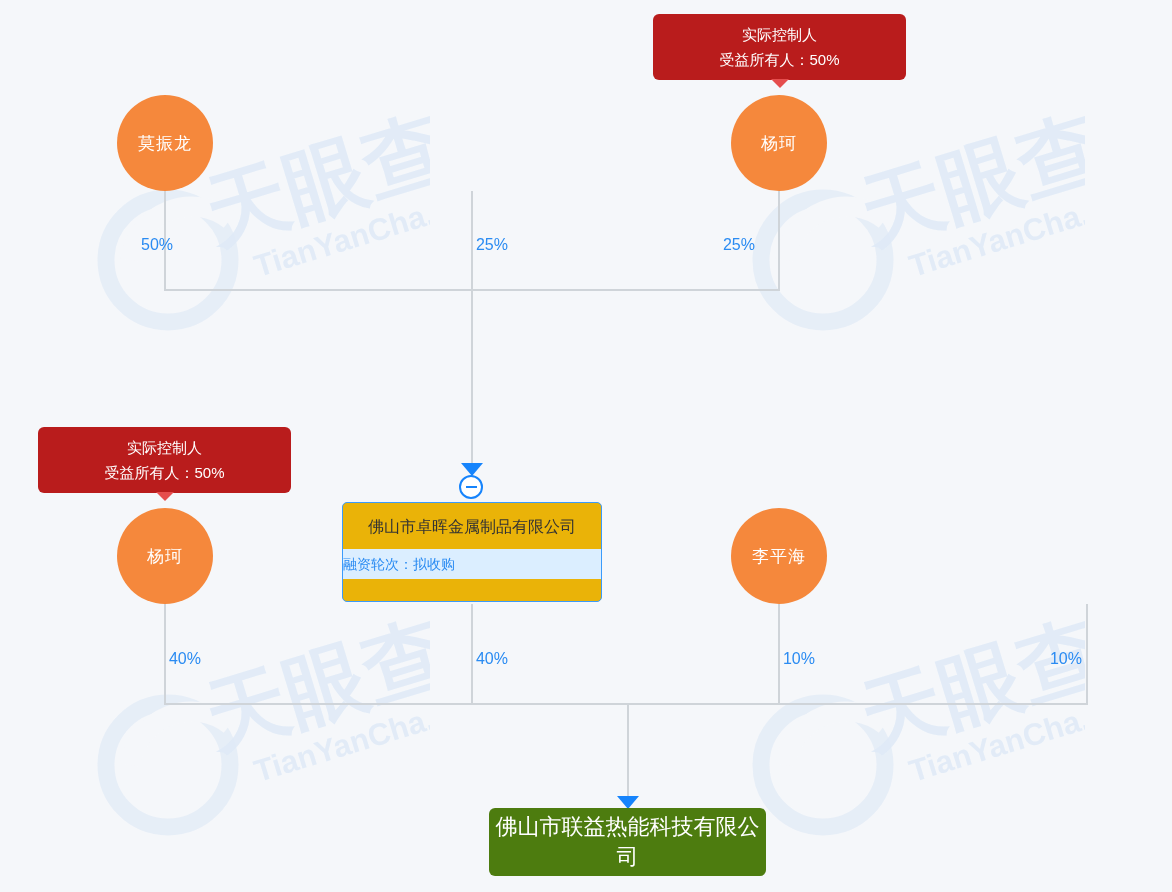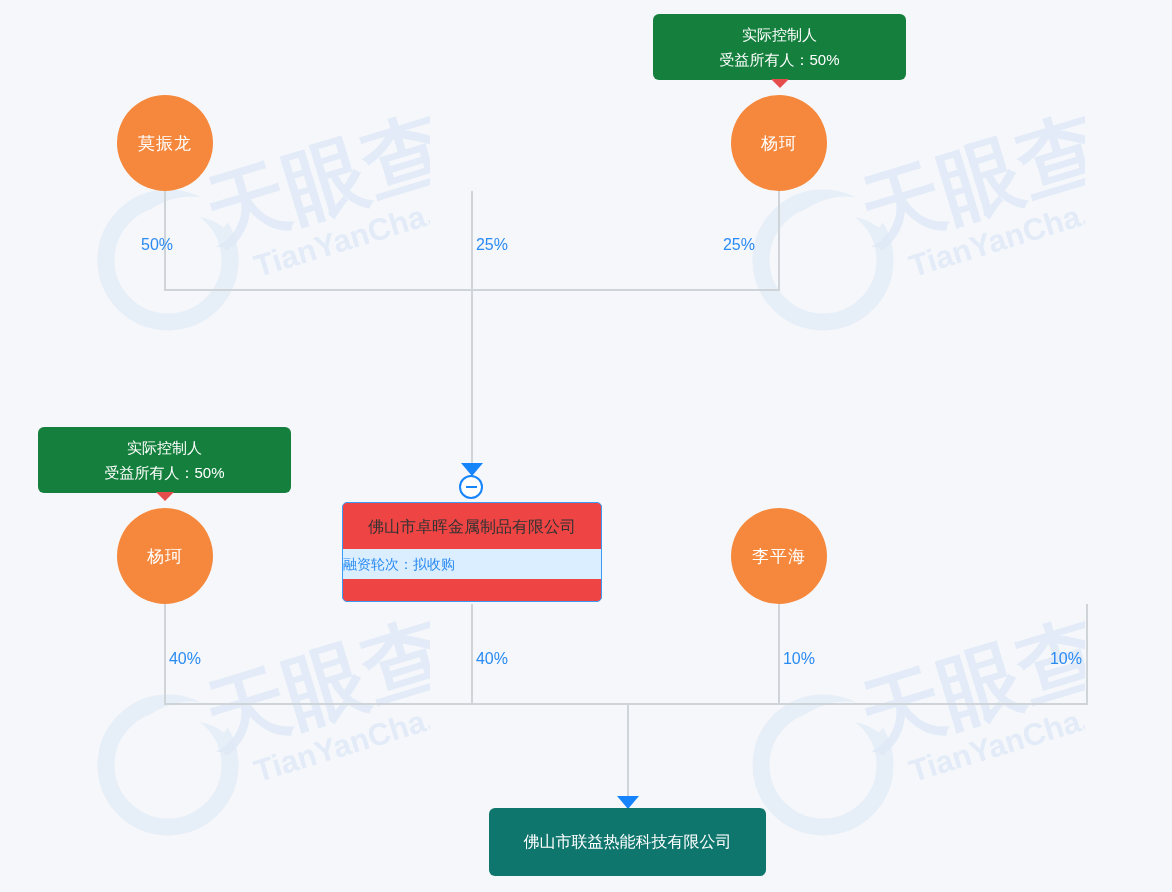--- a/index.html
+++ b/index.html
@@ -69,21 +69,21 @@
     justify-content: center;
     font-size: 17px;
     letter-spacing: 1px;
     box-sizing: border-box;
     text-align: right;
   }
 
   
   .badge {
     position: absolute;
-    background: #15803d;
+    background: #b91c1c;
     color: #ffffff;
     border-radius: 6px;
     text-align: center;
     font-size: 15px;
     line-height: 25px;
     padding: 8px 22px;
     box-sizing: border-box;
     white-space: nowrap;
   }
   .badge .tip {
@@ -95,21 +95,21 @@
     border-left: 9px solid transparent;
     border-right: 9px solid transparent;
     border-top: 9px solid #e54d4d;
   }
 
   
   .company-card {
     position: absolute;
     border: 1px solid #3b9bfb;
     border-radius: 5px;
-    background: #ef4444;
+    background: #eab308;
     box-sizing: border-box;
     overflow: hidden;
   }
   .company-card .cc-name {
     color: #333333;
     font-size: 16px;
     line-height: 24px;
     text-align: center;
     padding: 12px 8px 10px;
   }
@@ -133,24 +133,24 @@
   .minus-btn i {
     display: block;
     width: 11px;
     height: 2px;
     background: #1684fc;
   }
 
   
   .root-company {
     position: absolute;
-    background: #0f766e;
+    background: #4d7c0f;
     color: #ffffff;
     border-radius: 6px;
-    font-size: 16px;
+    font-size: 22px;
     display: flex;
     align-items: center;
     justify-content: center;
     box-sizing: border-box;
     text-align: center;
   }
 </style>
 </head>
 <body>
 

